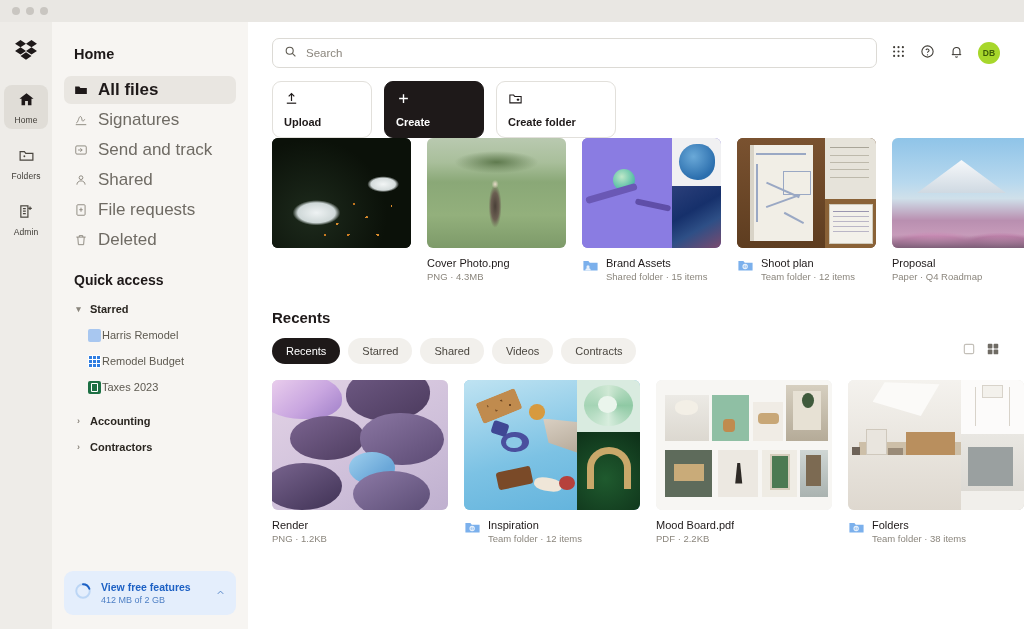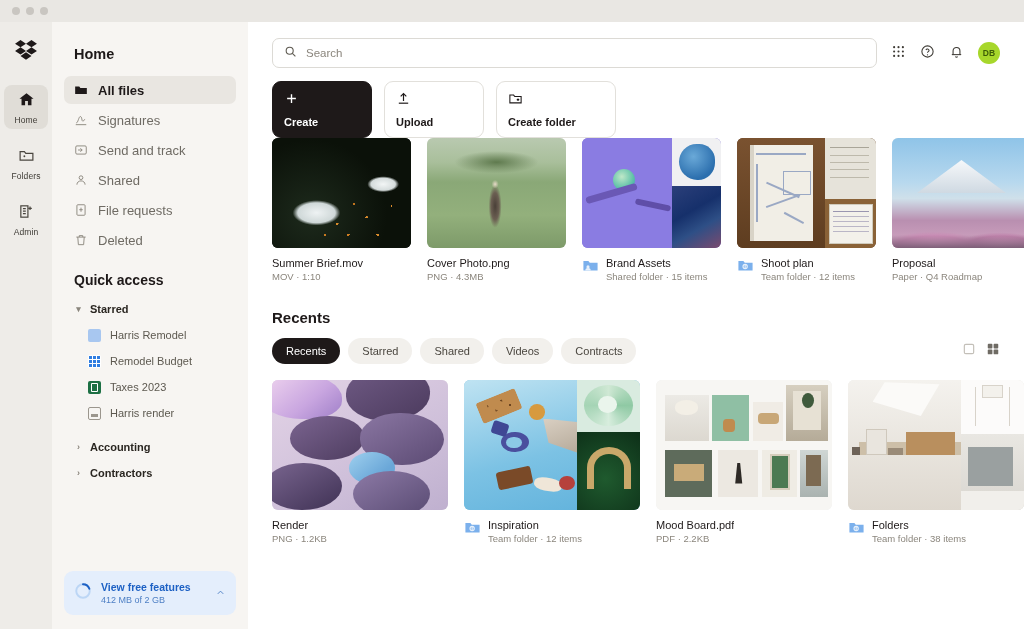--- a/index.html
+++ b/index.html
@@ -51,38 +51,38 @@
     padding: 0 12px;
     display: flex; flex-direction: column;
   }
   .side-title {
     font-size: 14.5px; font-weight: bold; color: #1e1919;
     padding: 24px 0 14px 10px;
   }
   .nav-item {
     display: flex; align-items: center; gap: 10px;
     height: 28px; padding: 0 10px; border-radius: 7px;
-    font-size: 13px; color: #6f6b64; cursor: pointer;
+    font-size: 17px; color: #6f6b64; cursor: pointer;
     margin-bottom: 2px;
   }
   .nav-item.active { background: #e9e6e1; color: #1e1919; font-weight: bold; }
   .nav-icon { width: 14px; height: 14px; display: flex; align-items: center; justify-content: center; flex: 0 0 14px; }
   .section-head {
     font-size: 14px; font-weight: bold; color: #1e1919;
     padding: 16px 0 8px 10px;
   }
   .tree-row {
     display: flex; align-items: center; gap: 7px;
     height: 26px; padding: 0 10px; font-size: 11px;
     color: #5d5950; cursor: pointer; border-radius: 6px;
   }
   .tree-row.bold { font-weight: bold; color: #2a2621; }
   .caret { width: 9px; font-size: 9px; color: #8b8widths; color:#8b867d; display:flex; align-items:center; justify-content:center;}
   .child-row {
-    display: flex; align-items: center; gap: 9px;
+    display: flex; align-items: center; gap: 1px;
     height: 26px; padding: 0 10px 0 24px; font-size: 11px;
     color: #5d5950; cursor: pointer; border-radius: 6px;
   }
   .mini-icon { width: 13px; height: 13px; flex: 0 0 13px; border-radius: 2px; }
 
   .upsell {
     position: absolute; left: 12px; right: 12px; bottom: 14px;
     background: #e4eefc; border-radius: 9px;
     padding: 9px 10px; display: flex; align-items: center; gap: 9px;
     cursor: pointer;
@@ -276,26 +276,20 @@
       <div class="child-row">
         <span class="mini-icon" style="background:#2f7de1;border-radius:2px;background-image:linear-gradient(#fff 1px,transparent 1px),linear-gradient(90deg,#fff 1px,transparent 1px);background-size:4px 4px;"></span>
         <span>Remodel Budget</span>
       </div>
       <div class="child-row">
         <span class="mini-icon" style="background:#1d7044;border-radius:2px;position:relative;">
           <span style="position:absolute;left:3px;top:2px;right:3px;bottom:2px;background:#fff;border-radius:1px;"></span>
           <span style="position:absolute;left:4px;top:3px;right:4px;bottom:3px;background:#1d7044;"></span>
         </span>
         <span>Taxes 2023</span>
-      </div>
-      <div class="child-row">
-        <span class="mini-icon" style="border:1.2px solid #9b968d;border-radius:2px;position:relative;">
-          <span style="position:absolute;left:2px;bottom:2px;width:7px;height:3px;background:#9b968d;"></span>
-        </span>
-        <span>Harris render</span>
       </div>
 
       <div class="tree-row bold" style="margin-top:8px;">
         <span class="caret">›</span>
         <span>Accounting</span>
       </div>
       <div class="tree-row bold">
         <span class="caret">›</span>
         <span>Contractors</span>
       </div>
@@ -357,36 +351,36 @@
                 <path d="M6.5 17V11a5.5 5.5 0 0 1 11 0v6"></path>
                 <path d="M4.5 17h15"></path>
                 <path d="M10.3 20a1.9 1.9 0 0 0 3.4 0"></path>
               </svg>
           </span>
           <span class="avatar">DB</span>
         </div>
       </div>
 
       <div class="actions">
-        <div class="action-btn primary">
-          <span>
-            <svg width="15" height="15" viewBox="0 0 24 24" fill="none" stroke="#ffffff" stroke-width="2.2">
-                <path d="M12 5v14M5 12h14"></path>
-              </svg>
-          </span>
-          <span class="action-label">Create</span>
-        </div>
         <div class="action-btn">
           <span>
             <svg width="15" height="15" viewBox="0 0 24 24" fill="none" stroke="#1e1919" stroke-width="1.9">
                 <path d="M12 16V4M7.5 8.5L12 4l4.5 4.5"></path>
                 <path d="M4.5 19.5h15"></path>
               </svg>
           </span>
           <span class="action-label">Upload</span>
+        </div>
+        <div class="action-btn primary">
+          <span>
+            <svg width="15" height="15" viewBox="0 0 24 24" fill="none" stroke="#ffffff" stroke-width="2.2">
+                <path d="M12 5v14M5 12h14"></path>
+              </svg>
+          </span>
+          <span class="action-label">Create</span>
         </div>
         <div class="action-btn" style="width:120px;">
           <span>
             <svg width="15" height="15" viewBox="0 0 24 24" fill="none" stroke="#1e1919" stroke-width="1.7">
                 <path d="M3 6.5h6l1.8 2.3H21V19H3z"></path>
                 <path d="M14 13.8h4M16 11.8v4"></path>
               </svg>
           </span>
           <span class="action-label">Create folder</span>
         </div>
@@ -403,26 +397,20 @@
             <span class="ph" style="background:radial-gradient(ellipse 34px 18px at 32% 68%, #eef2f3 0%, #cfd8d8 55%, transparent 70%);"></span>
             <span class="ph" style="background:radial-gradient(ellipse 22px 11px at 80% 42%, #f2f5f5 0%, #d5dcdc 55%, transparent 72%);"></span>
             <span class="ph" style="background:
               radial-gradient(circle 2px at 47% 78%, #d98b2b 60%, transparent 61%),
               radial-gradient(circle 2px at 55% 88%, #cf7e22 60%, transparent 61%),
               radial-gradient(circle 2px at 68% 72%, #d98b2b 60%, transparent 61%),
               radial-gradient(circle 2px at 38% 88%, #c97a20 60%, transparent 61%),
               radial-gradient(circle 2px at 76% 88%, #d98b2b 60%, transparent 61%),
               radial-gradient(circle 2px at 59% 60%, #c2741e 60%, transparent 61%),
               radial-gradient(circle 1.5px at 86% 62%, #d98b2b 60%, transparent 61%);"></span>
-          </div>
-          <div class="cap">
-            <div class="cap-txt">
-              <div class="cap-name">Summer Brief.mov</div>
-              <div class="cap-meta">MOV · 1:10</div>
-            </div>
           </div>
         </div>
 
         <div class="card">
           <div class="thumb">
             <span class="ph" style="background:linear-gradient(#b9c9b0 0%, #a9bf9b 22%, #8aa877 40%, #93b07c 70%, #7d9a69 100%);"></span>
             <span class="ph" style="background:radial-gradient(ellipse 60px 16px at 50% 22%, #5f7a4e 0%, transparent 70%);"></span>
             <span class="ph" style="background:radial-gradient(ellipse 9px 30px at 49% 62%, #4a4038 0%, #6b5f52 45%, transparent 72%);"></span>
             <span class="ph" style="background:radial-gradient(ellipse 5px 6px at 49% 42%, #e8d9c8 0%, transparent 72%);"></span>
           </div>

